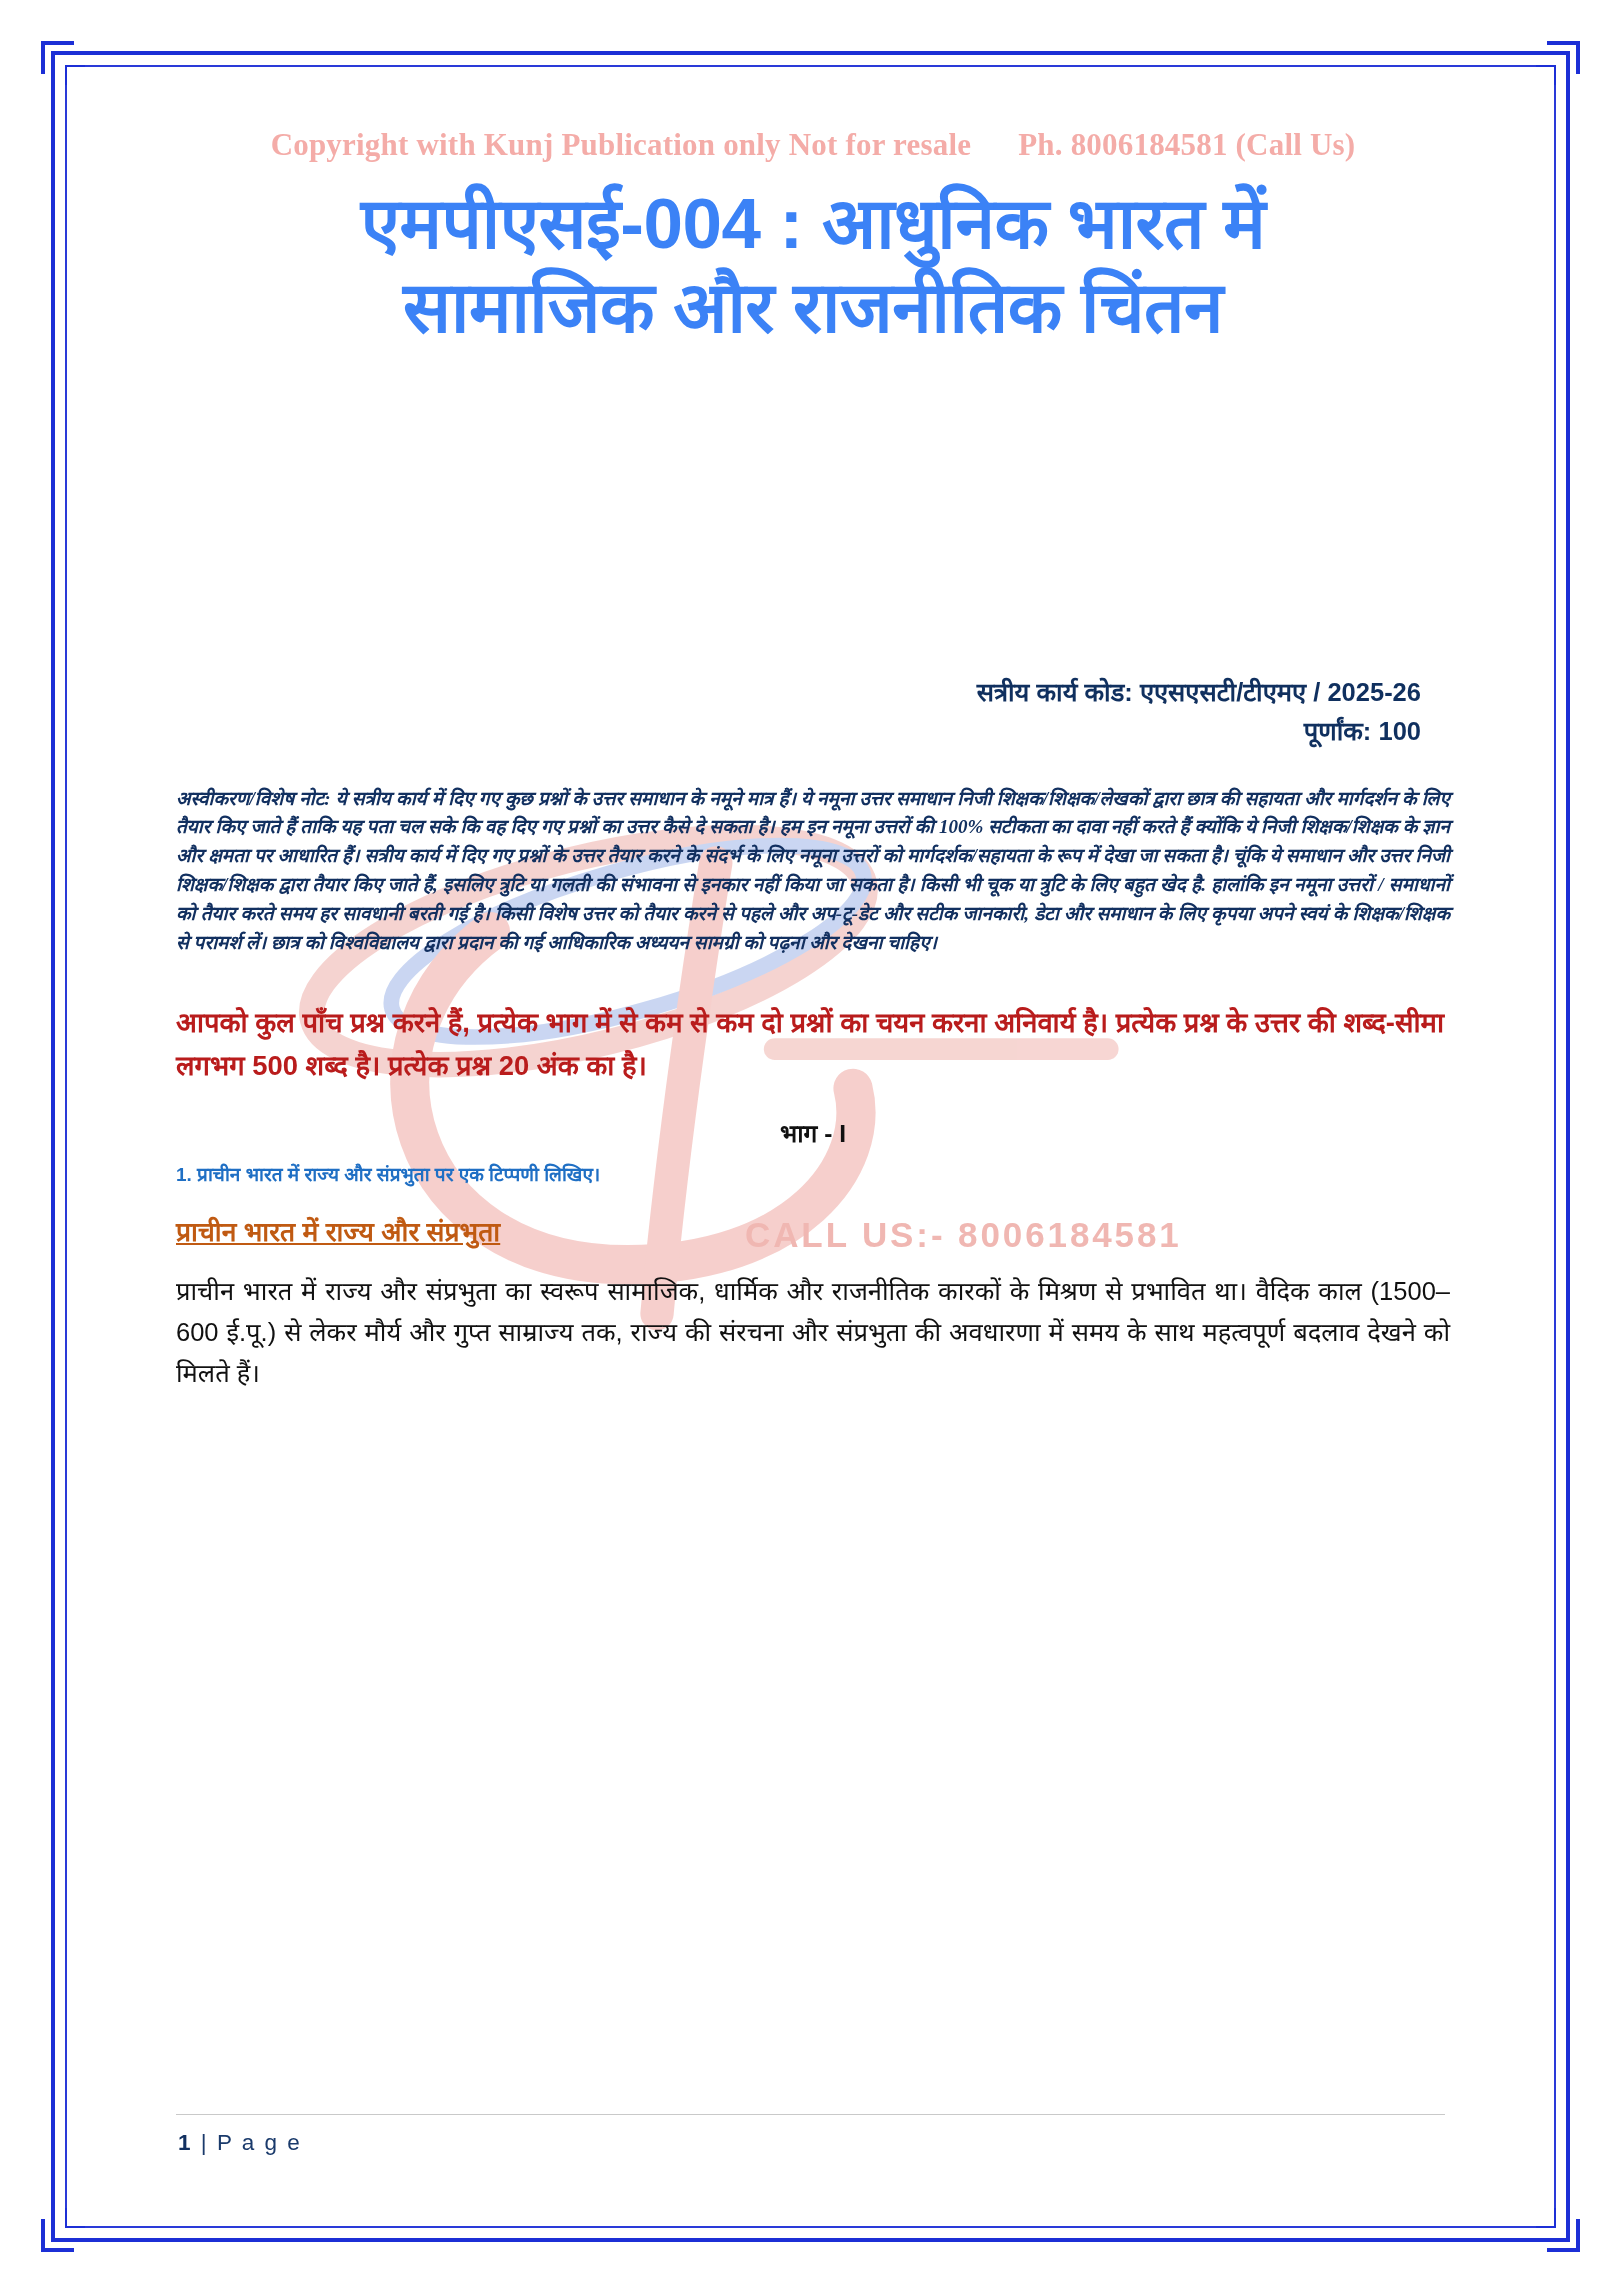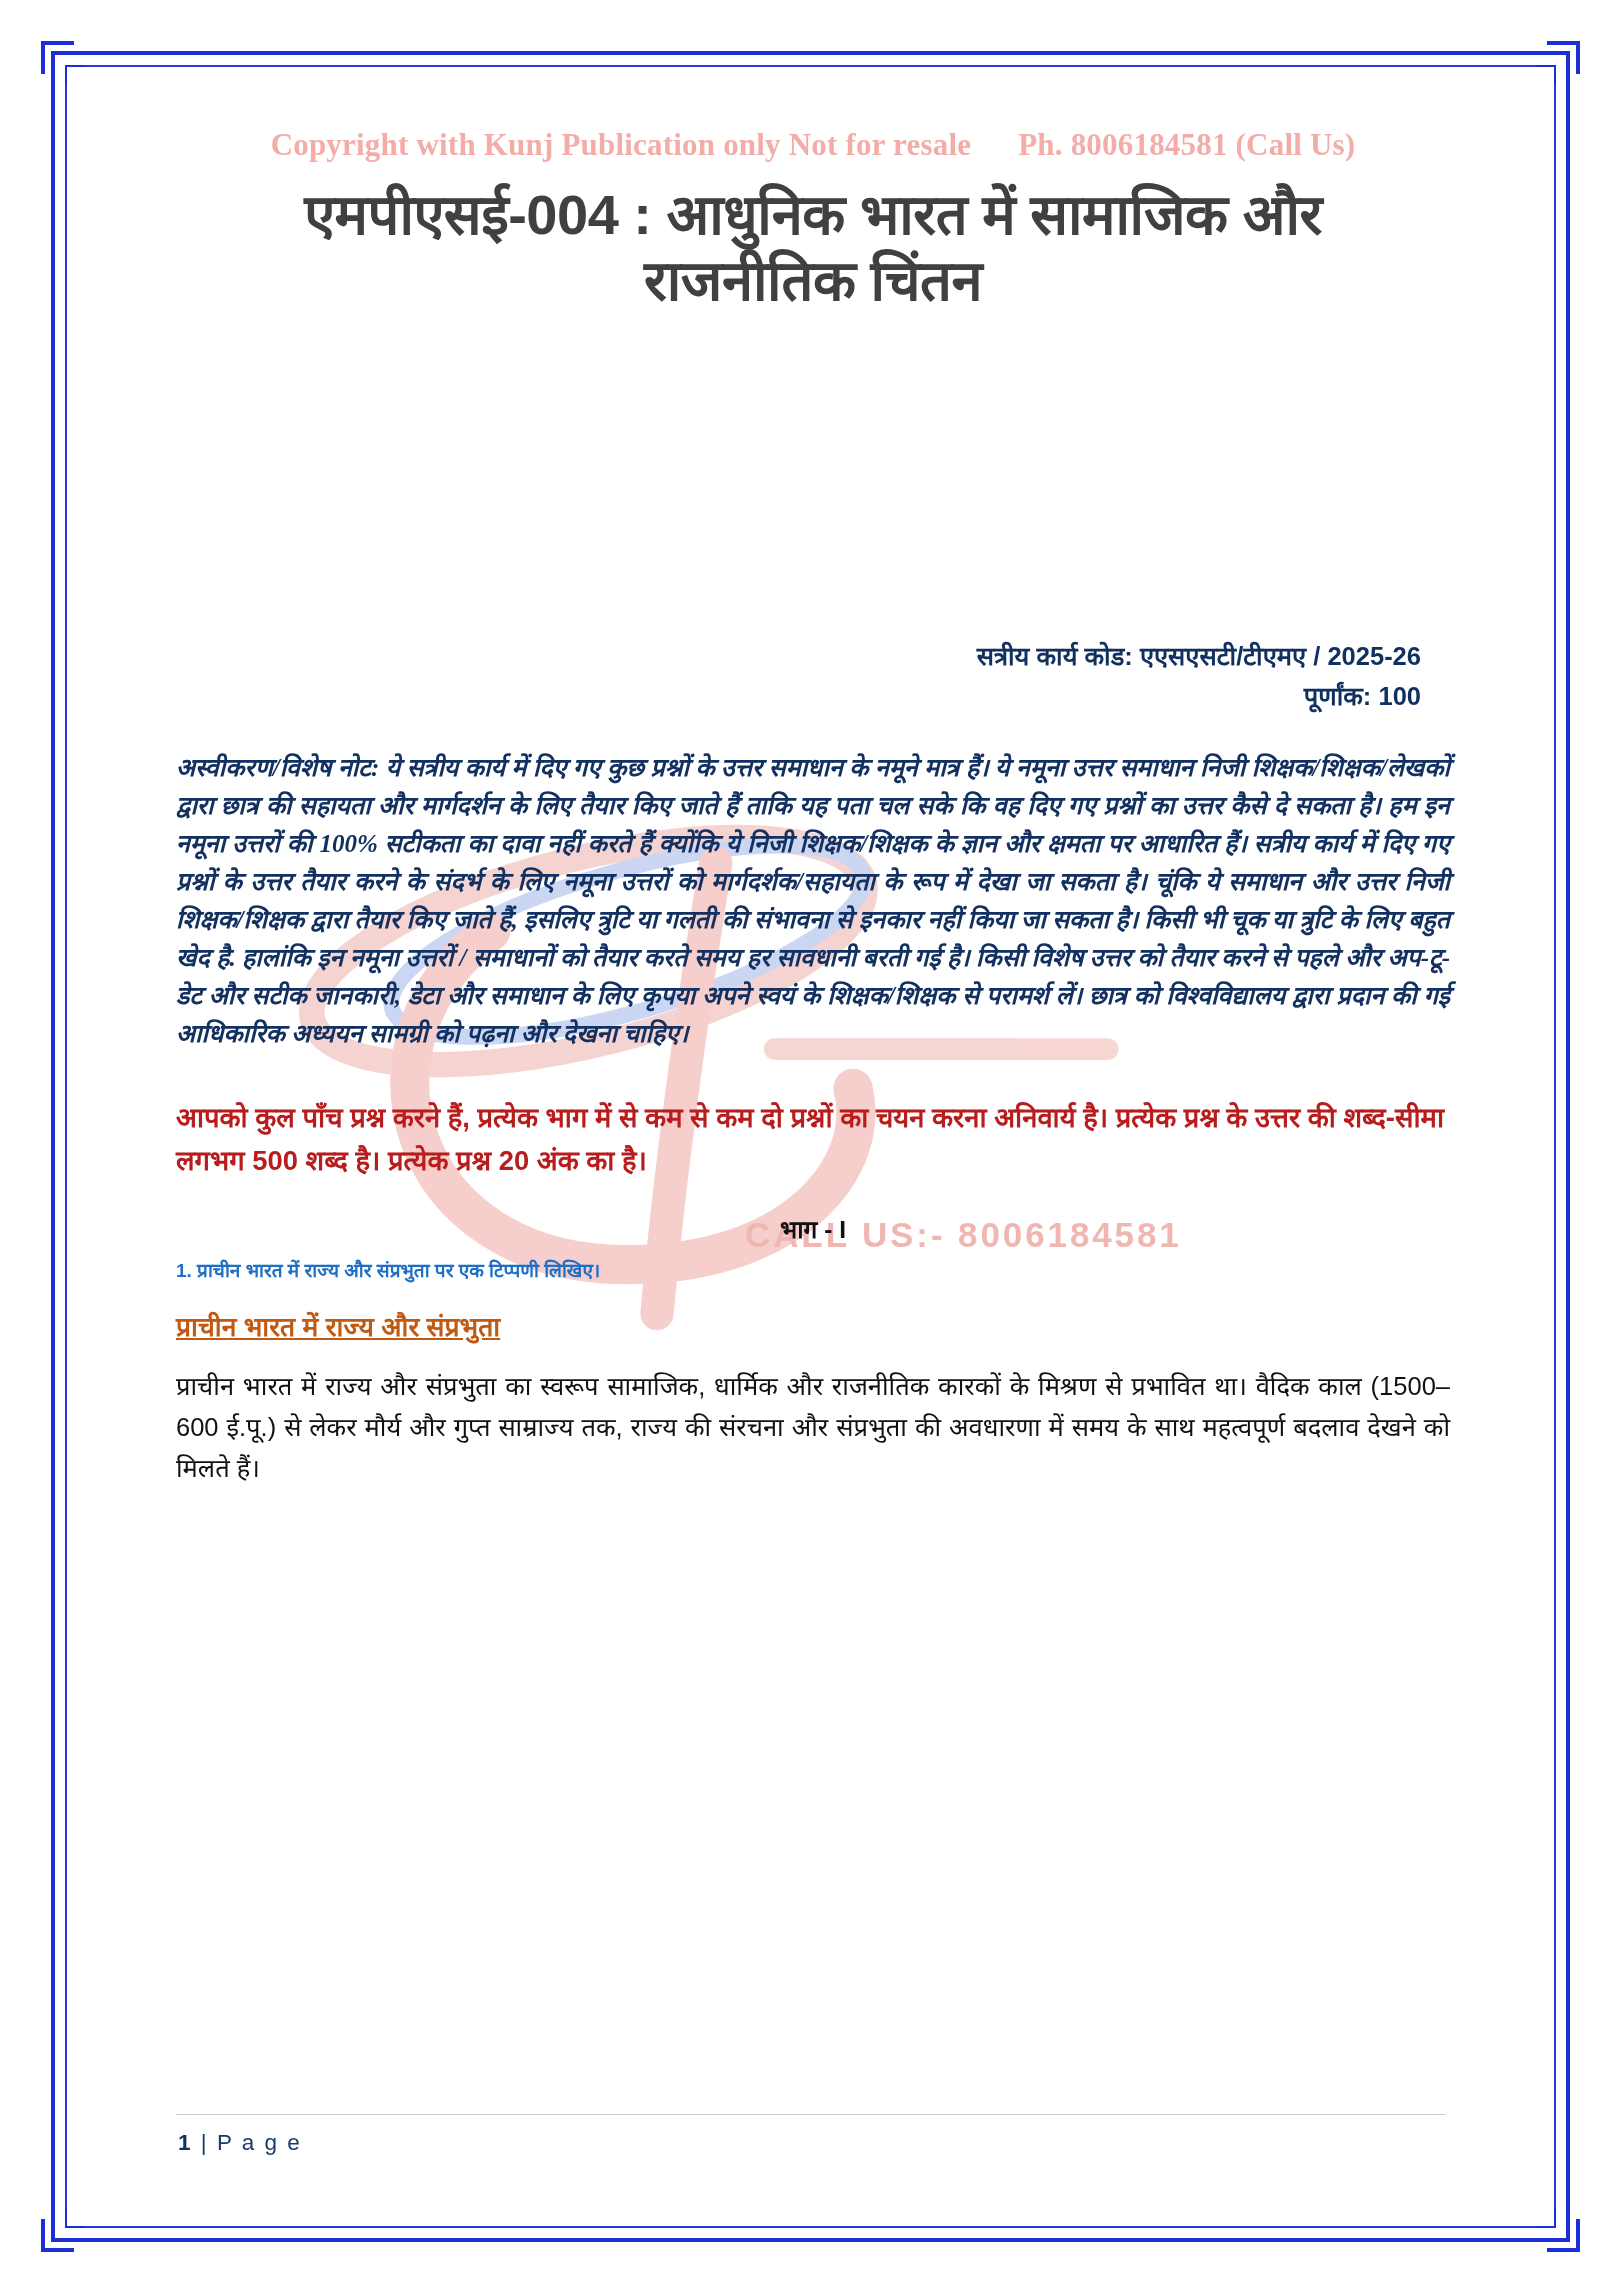--- a/index.html
+++ b/index.html
@@ -95,45 +95,45 @@
     font-weight: bold;
     color: #f4aca8;
     text-align: center;
     letter-spacing: 0.2px;
     margin-bottom: 19px;
   }
   .copyright-line .phone { margin-left: 39px; }
 
   .doc-title {
     font-family: "Liberation Sans", sans-serif;
-    font-size: 56px;
+    font-size: 71px;
     line-height: 1.18;
     font-weight: bold;
-    color: #404040;
+    color: #3b82f6;
     text-align: center;
     margin: 17.6px 59px 0 59px;
     letter-spacing: -0.5px;
   }
 
   .meta-block {
     margin-top: 323px;
     text-align: right;
     font-family: "Liberation Sans", sans-serif;
     font-size: 25.5px;
     font-weight: bold;
     color: #10305f;
     line-height: 1.55;
     padding-right: 29px;
   }
 
   .disclaimer {
     margin-top: 33px;
     font-family: "Liberation Serif", serif;
     font-style: italic;
-    font-size: 25px;
+    font-size: 19px;
     line-height: 1.52;
     color: #123060;
     text-align: justify;
     font-weight: 600;
   }
 
   .instructions {
     margin-top: 43px;
     font-family: "Liberation Sans", sans-serif;
     font-size: 27.4px;

